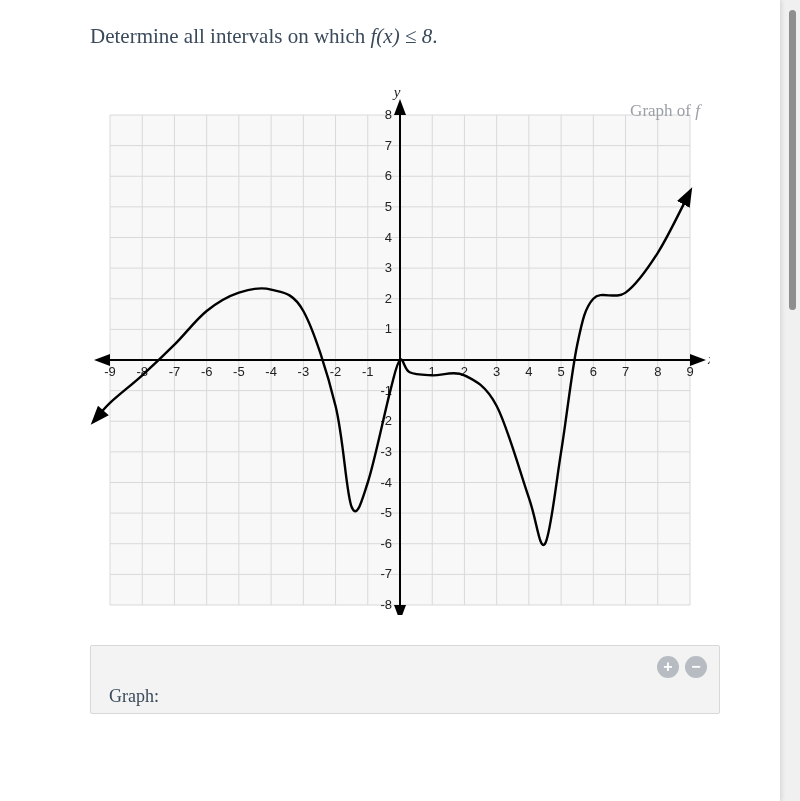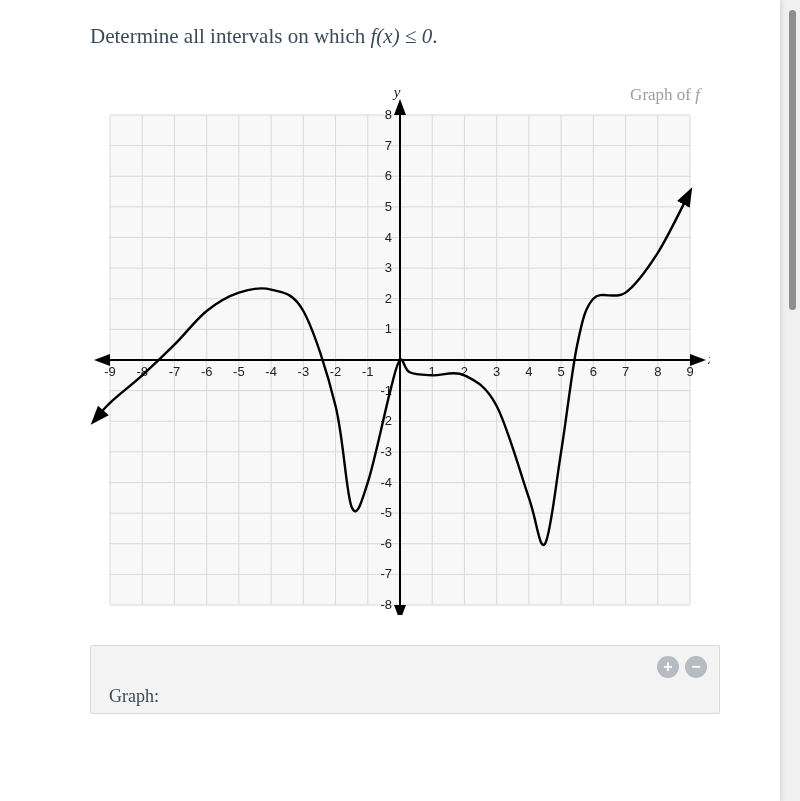--- a/index.html
+++ b/index.html
@@ -36,21 +36,21 @@
   .question .math { font-style: italic; font-family: 'Times New Roman', serif; }
   .chart-area {
     position: relative;
     width: 620px;
     height: 530px;
     margin-bottom: 30px;
   }
   .graph-of-f {
     position: absolute;
     right: 10px;
-    top: 0;
+    top: 16px;
     color: #9aa0a6;
     font-size: 17px;
     font-family: Georgia, serif;
   }
   .graph-of-f .ff { font-style: italic; font-family:'Times New Roman', serif; }
   .answer-box {
     background: #f3f3f3;
     border: 1px solid #d8d8d8;
     border-radius: 2px;
     padding: 14px 18px 6px 18px;
@@ -79,21 +79,21 @@
   }
   .answer-label { margin-top: 26px; color:#3a4a5a; }
   svg { display:block; }
 </style>
 </head>
 <body>
 
 <div class="page">
 
   <div class="question">
-    <span>Determine all intervals on which </span><span class="math">f(x) ≤ 0</span><span>.</span>
+    <span>Determine all intervals on which </span><span class="math">f(x) ≤ 8</span><span>.</span>
   </div>
 
   <div class="chart-area">
     <div class="graph-of-f">
       <span>Graph of </span><span class="ff">f</span>
     </div>
     <svg id="graph-svg" width="620" height="530">
         <defs>
           <marker id="arrE" markerWidth="10" markerHeight="10" refX="6" refY="3" orient="auto">
             <path d="M0,0 L8,3 L0,6 Z" fill="#000"></path>

